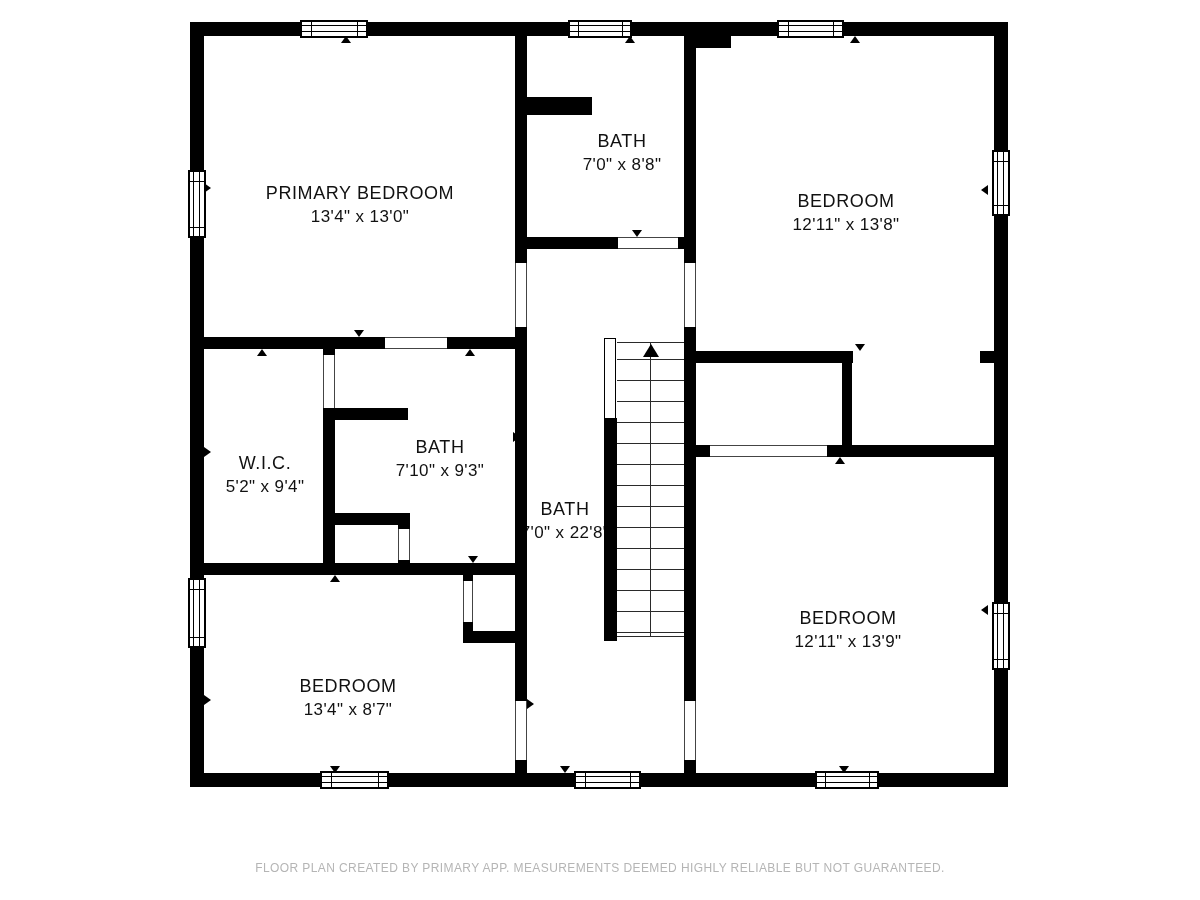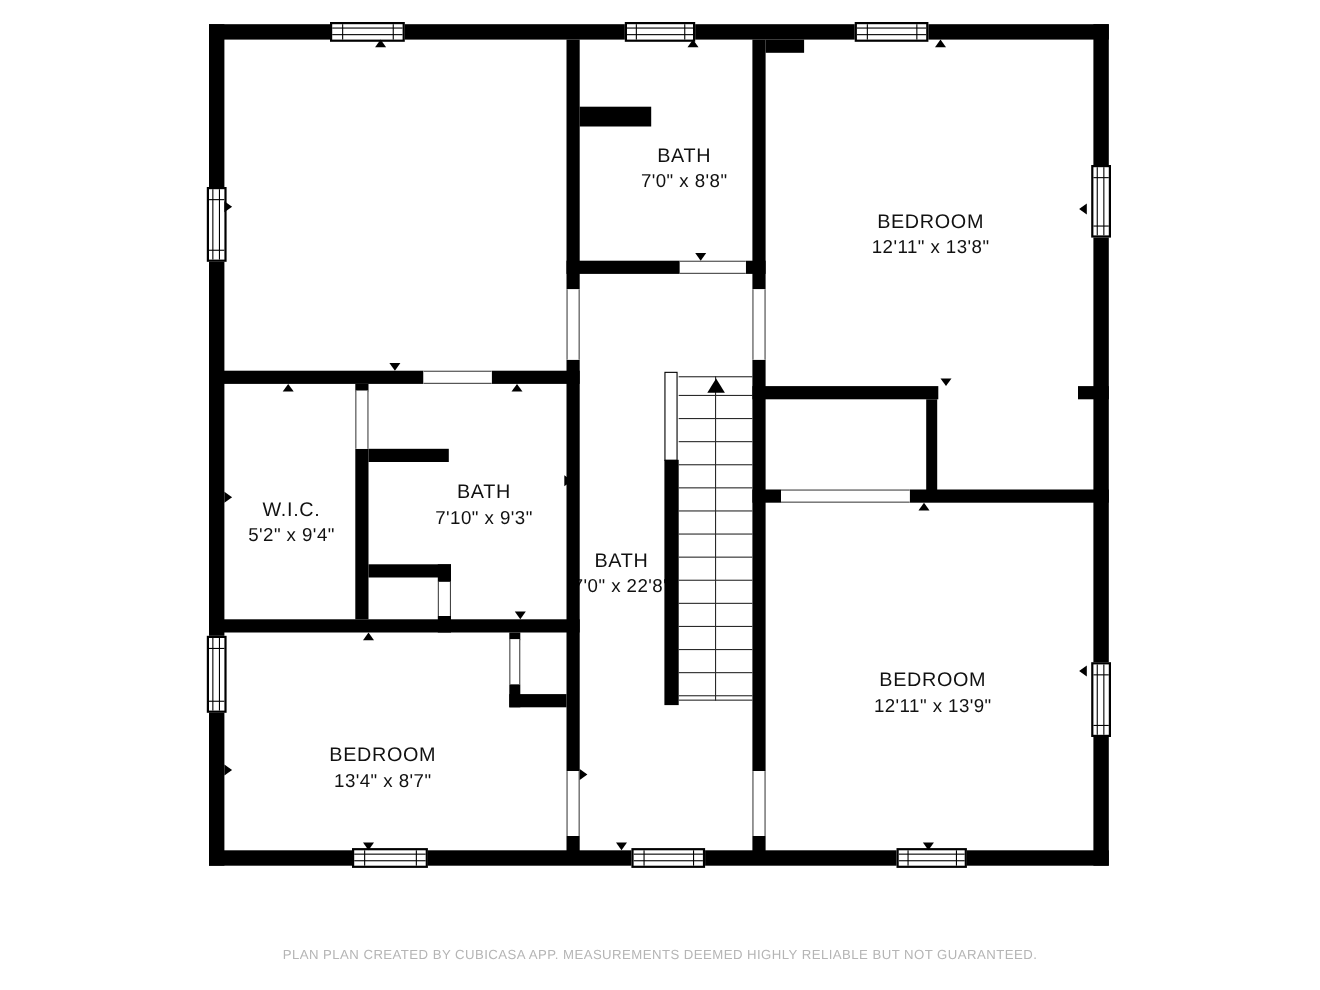--- a/index.html
+++ b/index.html
@@ -28,20 +28,24 @@
             border-left:8px solid transparent;border-right:8px solid transparent;
             border-bottom:13px solid #000;}
   #footer{position:absolute;left:600px;top:868px;transform:translate(-50%,-50%);
           font-size:12px;color:#b5b5b5;letter-spacing:0.4px;white-space:nowrap;z-index:2;}
 </style>
 </head>
 <body>
 
 <div id="canvas">
 
+  <div class="room-label" style="left:360px;top:205px">
+    <div class="room-name">PRIMARY BEDROOM</div>
+    <div class="room-dims">13'4" x 13'0"</div>
+  </div>
   <div class="room-label" style="left:622px;top:153px">
     <div class="room-name">BATH</div>
     <div class="room-dims">7'0" x 8'8"</div>
   </div>
   <div class="room-label" style="left:846px;top:213px">
     <div class="room-name">BEDROOM</div>
     <div class="room-dims">12'11" x 13'8"</div>
   </div>
   <div class="room-label" style="left:265px;top:475px">
     <div class="room-name">W.I.C.</div>
@@ -80,21 +84,21 @@
       <div class="sline" style="left: 617px; top: 527px; width: 67px; height: 1px;"></div>
       <div class="sline" style="left: 617px; top: 548px; width: 67px; height: 1px;"></div>
       <div class="sline" style="left: 617px; top: 569px; width: 67px; height: 1px;"></div>
       <div class="sline" style="left: 617px; top: 590px; width: 67px; height: 1px;"></div>
       <div class="sline" style="left: 617px; top: 611px; width: 67px; height: 1px;"></div>
       <div class="sline" style="left: 617px; top: 632px; width: 67px; height: 1px;"></div>
       <div class="sline" style="left: 650px; top: 342px; width: 1px; height: 295px;"></div>
       <div class="up-arrow" style="left: 643px; top: 344px;"></div>
     </div>
 
-  <div id="footer">PLAN PLAN CREATED BY CUBICASA APP. MEASUREMENTS DEEMED HIGHLY RELIABLE BUT NOT GUARANTEED.</div>
+  <div id="footer">FLOOR PLAN CREATED BY PRIMARY APP. MEASUREMENTS DEEMED HIGHLY RELIABLE BUT NOT GUARANTEED.</div>
 <div class="wall" style="left: 190px; top: 22px; width: 818px; height: 14px;"></div>
     <div class="wall" style="left: 190px; top: 773px; width: 818px; height: 14px;"></div>
     <div class="wall" style="left: 190px; top: 22px; width: 14px; height: 765px;"></div>
     <div class="wall" style="left: 994px; top: 22px; width: 14px; height: 765px;"></div>
     <div class="wall" style="left: 515px; top: 36px; width: 12px; height: 227px;"></div>
     <div class="wall" style="left: 515px; top: 327px; width: 12px; height: 374px;"></div>
     <div class="wall" style="left: 515px; top: 760px; width: 12px; height: 14px;"></div>
     <div class="wall" style="left: 684px; top: 36px; width: 12px; height: 227px;"></div>
     <div class="wall" style="left: 684px; top: 327px; width: 12px; height: 374px;"></div>
     <div class="wall" style="left: 684px; top: 760px; width: 12px; height: 14px;"></div>

